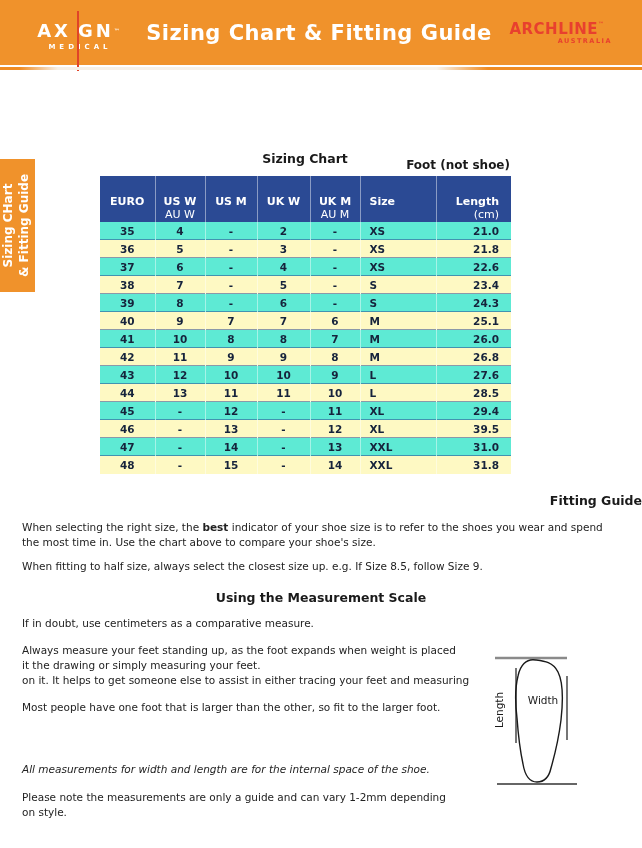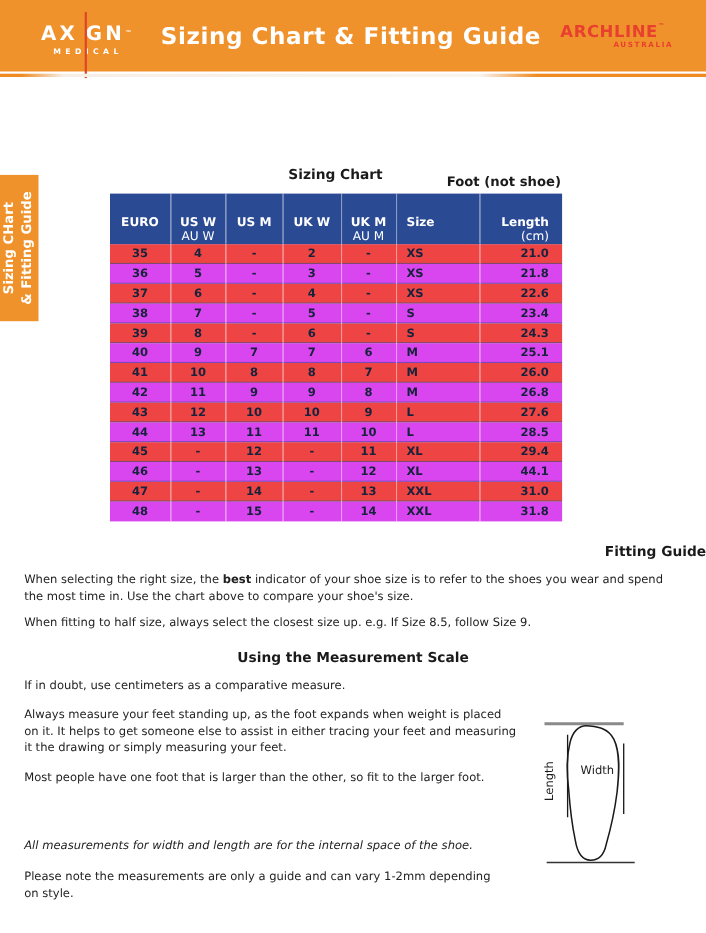--- a/index.html
+++ b/index.html
@@ -33,22 +33,22 @@
   
   .chart-title { position:absolute; left:100px; top:151px; width:410px; text-align:center;
                  font-size:12.5px; font-weight:bold; color:#1a1a1a; }
   .foot-note  { position:absolute; left:310px; top:158px; width:200px; text-align:right;
                 font-size:12px; font-weight:bold; color:#1a1a1a; }
   table.sizing { position:absolute; left:100px; top:176px; width:411px; border-collapse:collapse; table-layout:fixed; }
   table.sizing thead tr { background:#2B4A94; height:34px; }
   table.sizing th { color:#fff; font-size:11px; font-weight:bold; vertical-align:top; padding-top:19px; text-align:center; line-height:13px; }
   table.sizing th .th-l2 { display:block; font-weight:normal; }
   table.sizing td { height:18px; font-size:10.5px; font-weight:bold; color:#16233C; text-align:center; padding:0; }
-  table.sizing tbody tr.row-odd  { background:#ef4444;margin-top:29px; }
-  table.sizing tbody tr.row-even { background:#d946ef; }
+  table.sizing tbody tr.row-odd  { background:#5eead4;margin-top:29px; }
+  table.sizing tbody tr.row-even { background:#fef9c3; }
   table.sizing tbody tr { border-top:1px solid rgba(43,74,148,.55); }
   table.sizing td + td, table.sizing th + th { border-left:1px solid rgba(255,255,255,.45); }
   .c0 { width:55px; } .c1 { width:50px; } .c2 { width:52px; } .c3 { width:53px; } .c4 { width:50px; }
   .c5 { width:76px; } .c6 { width:75px; }
   table.sizing th.c5, table.sizing td.c5 { text-align:left; padding-left:9px; }
   table.sizing th.c6, table.sizing td.c6 { text-align:right; padding-right:12px; }
 
   
   .sec-heading { position:absolute; width:642px; text-align:center; font-size:12.5px; font-weight:bold; color:#1a1a1a; }
   .para { position:absolute; left:22px; font-size:10.5px; line-height:15px; color:#222; white-space:nowrap; }
@@ -207,21 +207,21 @@
           <td class="c5">XL</td>
           <td class="c6">29.4</td>
         </tr>
         <tr class="row-even">
           <td class="c0">46</td>
           <td class="c1">-</td>
           <td class="c2">13</td>
           <td class="c3">-</td>
           <td class="c4">12</td>
           <td class="c5">XL</td>
-          <td class="c6">44.1</td>
+          <td class="c6">39.5</td>
         </tr>
         <tr class="row-odd">
           <td class="c0">47</td>
           <td class="c1">-</td>
           <td class="c2">14</td>
           <td class="c3">-</td>
           <td class="c4">13</td>
           <td class="c5">XXL</td>
           <td class="c6">31.0</td>
         </tr>
@@ -241,22 +241,22 @@
   <div class="para" id="fg-p1">
     <div><span>When selecting the right size, the </span><b>best</b><span> indicator of your shoe size is to refer to the shoes you wear and spend</span></div>
     <div>the most time in. Use the chart above to compare your shoe's size.</div>
   </div>
   <div class="para" id="fg-p2">When fitting to half size, always select the closest size up. e.g. If Size 8.5, follow Size 9.</div>
 
   <div class="sec-heading" id="ms-heading">Using the Measurement Scale</div>
   <div class="para" id="ms-p1">If in doubt, use centimeters as a comparative measure.</div>
   <div class="para" id="ms-p2">
     <div>Always measure your feet standing up, as the foot expands when weight is placed</div>
+    <div>it the drawing or simply measuring your feet.</div>
     <div>on it. It helps to get someone else to assist in either tracing your feet and measuring</div>
-    <div>it the drawing or simply measuring your feet.</div>
   </div>
   <div class="para" id="ms-p3">Most people have one foot that is larger than the other, so fit to the larger foot.</div>
   <div class="para" id="ms-p4">All measurements for width and length are for the internal space of the shoe.</div>
   <div class="para" id="ms-p5">
     <div>Please note the measurements are only a guide and can vary 1-2mm depending</div>
     <div>on style.</div>
   </div>
 
   <svg class="foot-diagram" viewBox="0 0 154 150" xmlns="http://www.w3.org/2000/svg">
     <line x1="7" y1="8" x2="79" y2="8" stroke="#8a8a8a" stroke-width="2.6"></line>

